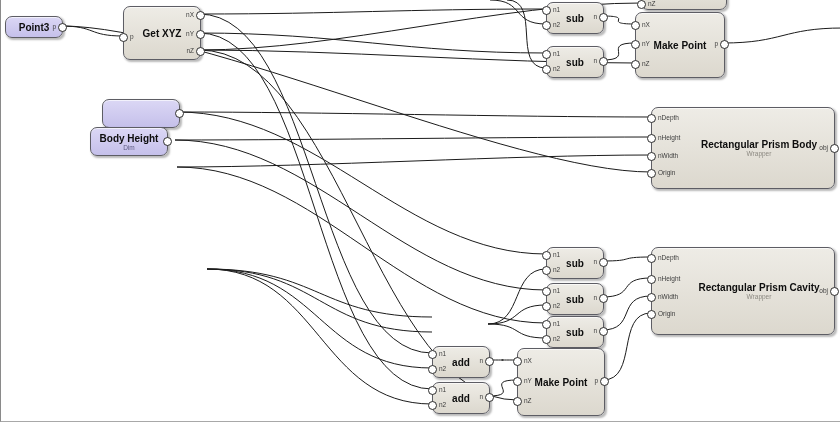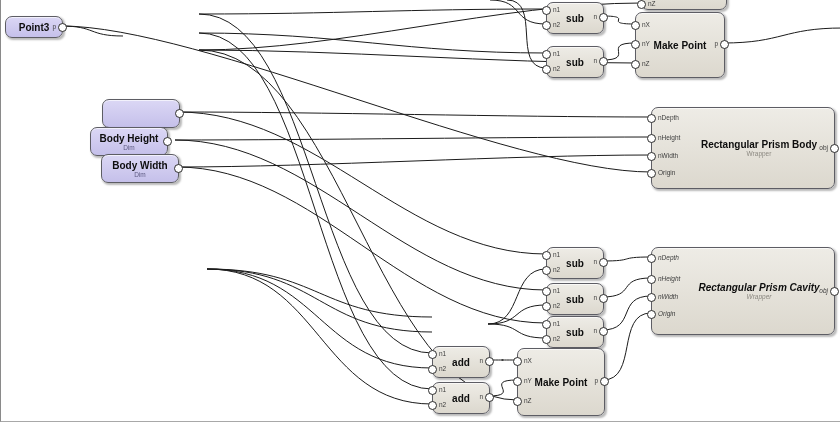--- a/index.html
+++ b/index.html
@@ -71,20 +71,33 @@
       <path d="M 487 396 C 522 396, 481 380, 516 380"></path>
       <path d="M 602 380 C 637 380, 615 313, 650 313"></path>
     </svg>
 <div class="node param" style="left: 4px; top: 16px; width: 56px; height: 20px;">
       <div class="titlebox">
         <div class="title">Point3</div>
       </div>
       <span class="dot out" style="top: 5.5px;"></span>
       <span class="plabel out" style="top: 6px;">p</span>
     </div>
+    <div class="node op" style="left: 122px; top: 6px; width: 76px; height: 52px;">
+      <div class="titlebox">
+        <div class="title">Get XYZ</div>
+      </div>
+      <span class="dot in" style="top: 25.5px;"></span>
+      <span class="plabel in" style="top: 26px;">p</span>
+      <span class="dot out" style="top: 3.5px;"></span>
+      <span class="plabel out" style="top: 4px;">nX</span>
+      <span class="dot out" style="top: 22.5px;"></span>
+      <span class="plabel out" style="top: 23px;">nY</span>
+      <span class="dot out" style="top: 39.5px;"></span>
+      <span class="plabel out" style="top: 40px;">nZ</span>
+    </div>
     <div class="node op" style="left: 545px; top: 2px; width: 56px; height: 30px;">
       <div class="titlebox">
         <div class="title">sub</div>
       </div>
       <span class="dot in" style="top: 2.5px;"></span>
       <span class="plabel in" style="top: 3px;">n1</span>
       <span class="dot in" style="top: 17.5px;"></span>
       <span class="plabel in" style="top: 18px;">n2</span>
       <span class="dot out" style="top: 9.5px;"></span>
       <span class="plabel out" style="top: 10px;">n</span>
@@ -119,48 +132,41 @@
       <span class="plabel in" style="top: 47px;">nZ</span>
       <span class="dot out" style="top: 26.5px;"></span>
       <span class="plabel out" style="top: 27px;">p</span>
     </div>
     <div class="node param" style="left: 101px; top: 99px; width: 76px; height: 27px;">
       <span class="dot out" style="top: 8.5px;"></span>
     </div>
     <div class="node param" style="left: 89px; top: 127px; width: 76px; height: 27px;">
       <div class="titlebox">
         <div class="title">Body Height</div>
-        <div class="subtitle">Dim</div>
-      </div>
-      <span class="dot out" style="top: 8.5px;"></span>
-    </div>
-    <div class="node param" style="left: 100px; top: 154px; width: 76px; height: 27px;">
-      <div class="titlebox">
-        <div class="title">Body Width</div>
         <div class="subtitle">Dim</div>
       </div>
       <span class="dot out" style="top: 8.5px;"></span>
     </div>
     <div class="node wrapper" style="left: 650px; top: 107px; width: 182px; height: 80px;">
       <div class="titlebox">
         <div class="title">Rectangular Prism Body</div>
         <div class="subtitle">Wrapper</div>
       </div>
       <span class="dot in" style="top: 5.5px;"></span>
       <span class="plabel in" style="top: 6px;">nDepth</span>
       <span class="dot in" style="top: 25.5px;"></span>
       <span class="plabel in" style="top: 26px;">nHeight</span>
       <span class="dot in" style="top: 43.5px;"></span>
       <span class="plabel in" style="top: 44px;">nWidth</span>
       <span class="dot in" style="top: 60.5px;"></span>
       <span class="plabel in" style="top: 61px;">Origin</span>
       <span class="dot out" style="top: 35.5px;"></span>
       <span class="plabel out" style="top: 36px;">obj</span>
     </div>
-    <div class="node wrapper" style="left: 650px; top: 247px; width: 182px; height: 86px; font-style: italic;">
+    <div class="node wrapper" style="left: 650px; top: 247px; width: 182px; height: 86px;">
       <div class="titlebox">
         <div class="title">Rectangular Prism Cavity</div>
         <div class="subtitle">Wrapper</div>
       </div>
       <span class="dot in" style="top: 5.5px;"></span>
       <span class="plabel in" style="top: 6px;">nDepth</span>
       <span class="dot in" style="top: 26.5px;"></span>
       <span class="plabel in" style="top: 27px;">nHeight</span>
       <span class="dot in" style="top: 44.5px;"></span>
       <span class="plabel in" style="top: 45px;">nWidth</span>

